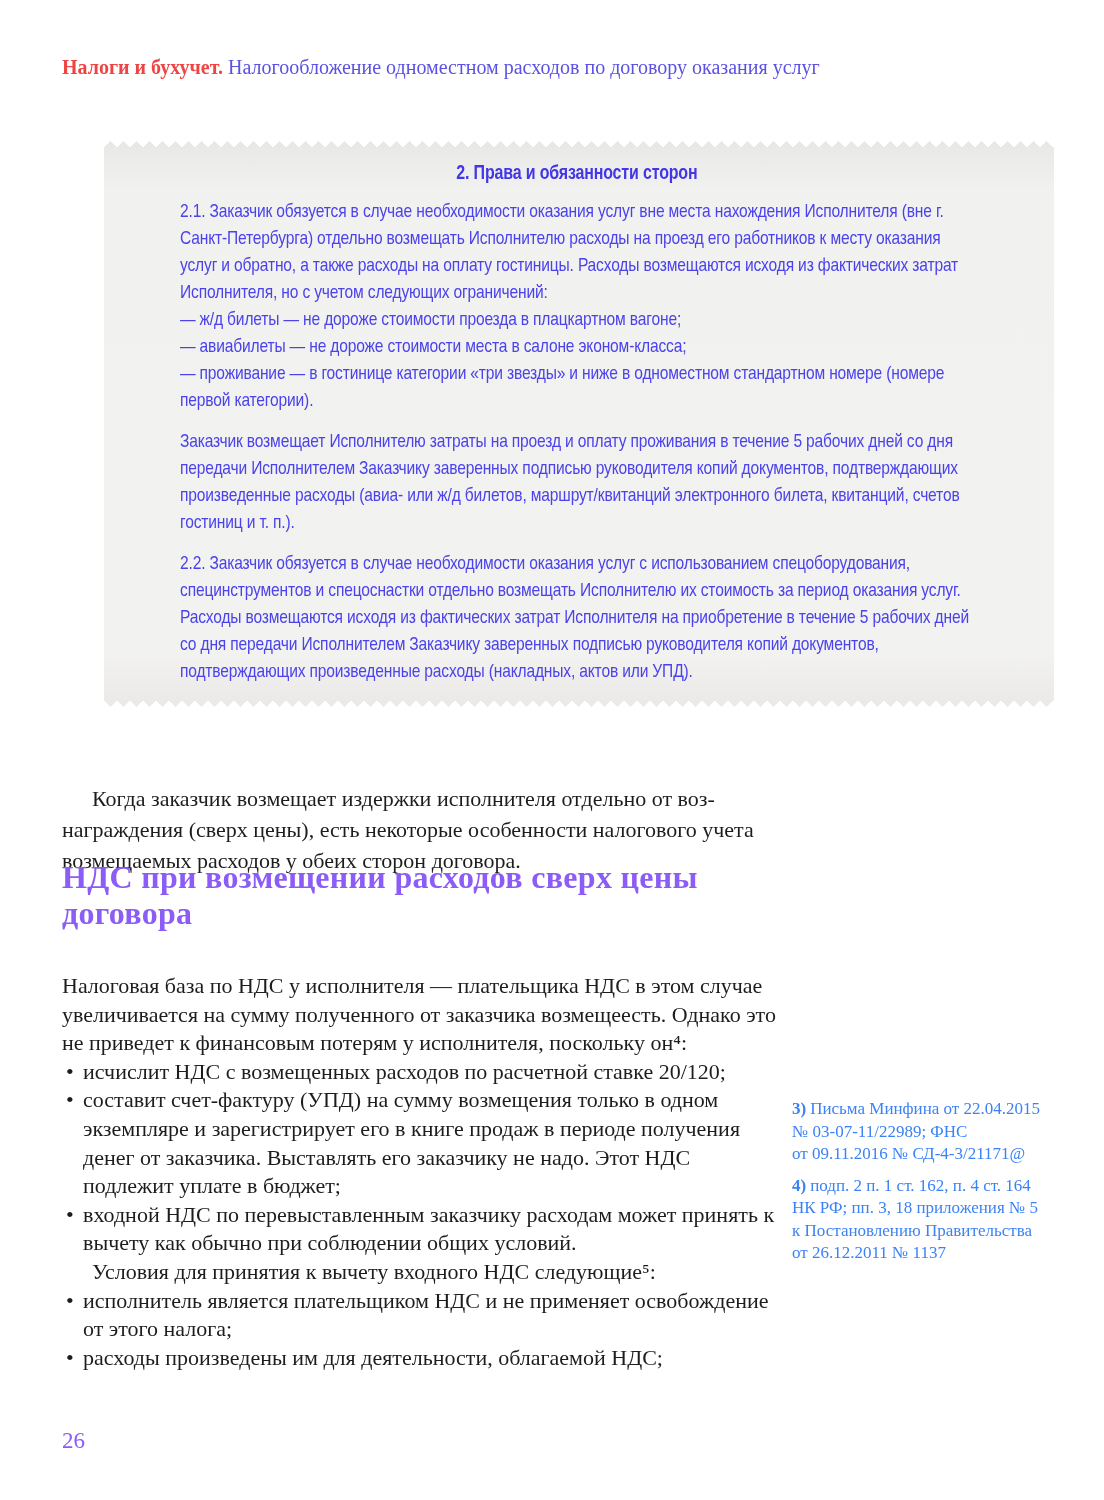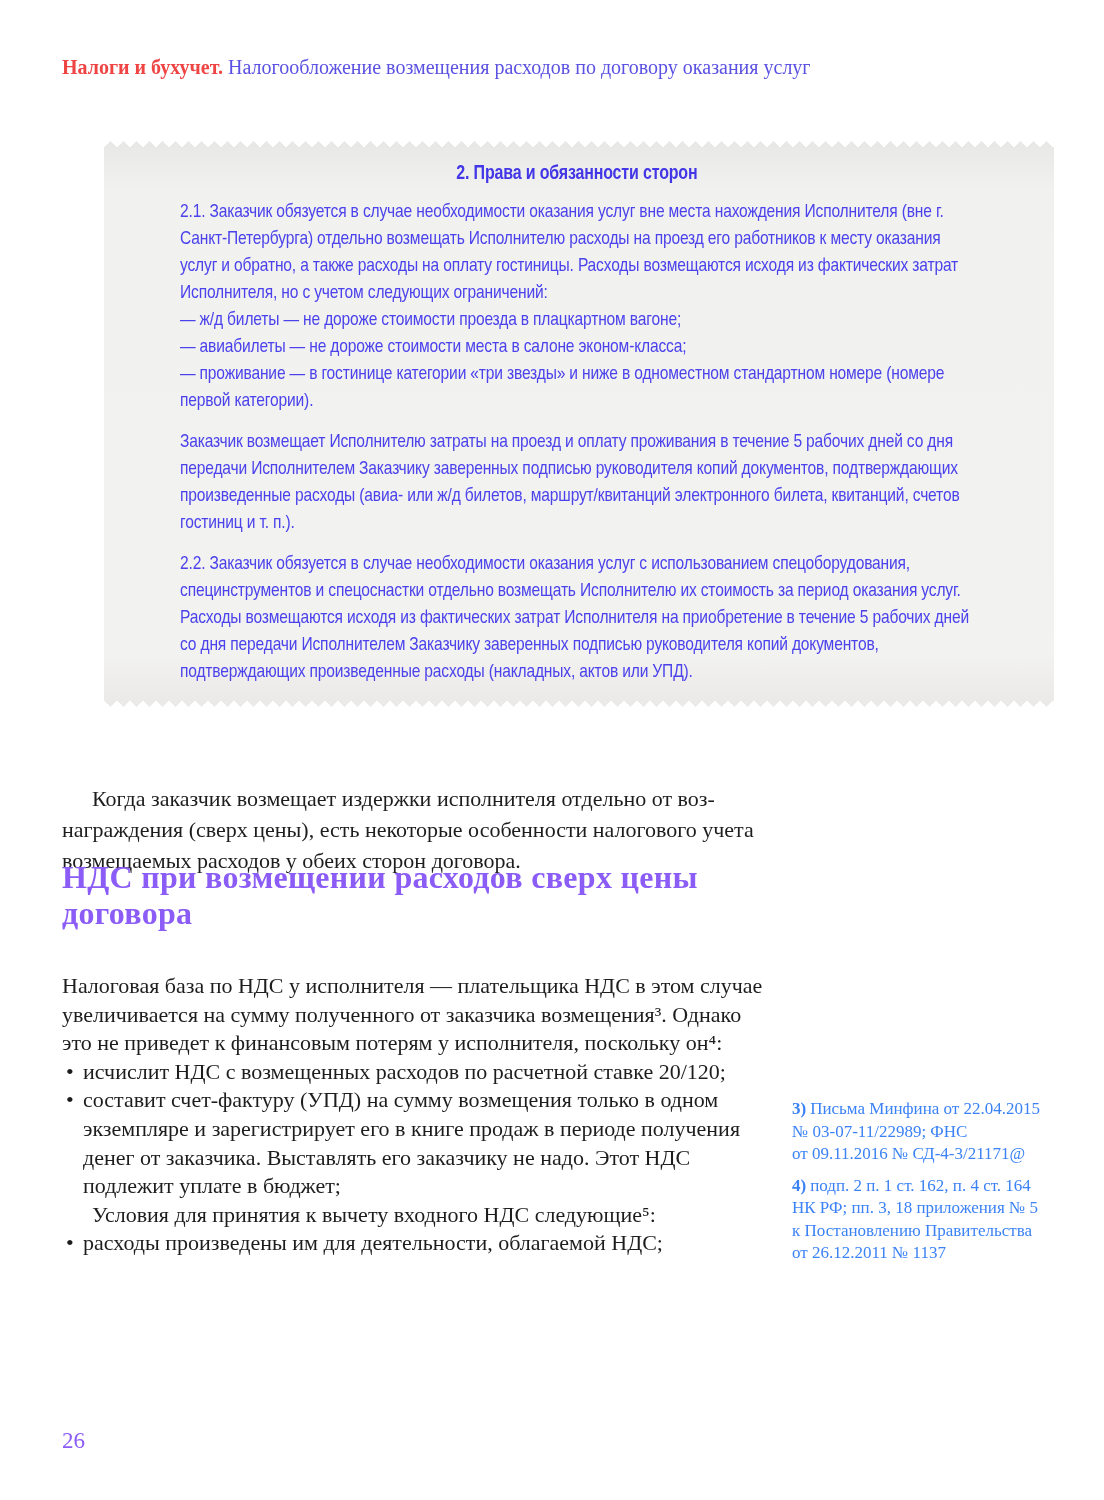--- a/index.html
+++ b/index.html
@@ -68,21 +68,21 @@
     position:absolute; left:62px; top:1428px; font-size:23px; color:#8b5cf6;
   }
 </style>
 </head>
 <body>
 
 <div class="page">
 
   <div class="runhead">
     <span class="brand">Налоги и бухучет.</span>
-    <span class="topic">Налогообложение возмещения расходов по договору оказания услуг</span>
+    <span class="topic">Налогообложение одноместном расходов по договору оказания услуг</span>
   </div>
 
   <div class="excerpt-wrap">
     <div class="zz zz-top"></div>
     <div class="box-body">
       <div class="condensed">
         <p class="bx-title">2. Права и обязанности сторон</p>
         <p class="bx">2.1. Заказчик обязуется в случае необходимости оказания услуг вне места нахождения Исполни­теля (вне г. Санкт-Петербурга) отдельно возмещать Исполнителю расходы на проезд его работ­ников к месту оказания услуг и обратно, а также расходы на оплату гостиницы. Расходы воз­мещаются исходя из фактических затрат Исполнителя, но с учетом следующих ограничений:</p>
         <p class="bx">— ж/д билеты — не дороже стоимости проезда в плацкартном вагоне;</p>
         <p class="bx">— авиабилеты — не дороже стоимости места в салоне эконом-класса;</p>
@@ -95,27 +95,29 @@
   </div>
 
   <p class="main-intro">Когда заказчик возмещает издержки исполнителя отдельно от воз­награждения (сверх цены), есть некоторые особенности налого­вого учета возмещаемых расходов у обеих сторон договора.</p>
 
   <h2 class="section-heading">
     <span>НДС при возмещении расходов сверх цены</span>
     <span>договора</span>
   </h2>
 
   <div class="vat-block">
-    <p class="lead">Налоговая база по НДС у исполнителя — плательщика НДС в этом случае увеличивается на сумму полученного от заказчика возмеще­ния³. Однако это не приведет к финансовым потерям у исполните­ля, поскольку он⁴:</p>
+    <p class="lead">Налоговая база по НДС у исполнителя — плательщика НДС в этом случае увеличивается на сумму полученного от заказчика возмеще­есть. Однако это не приведет к финансовым потерям у исполните­ля, поскольку он⁴:</p>
     <ul class="blist">
       <li>исчислит НДС с возмещенных расходов по расчетной ставке 20/120;</li>
       <li>составит счет-фактуру (УПД) на сумму возмещения только в од­ном экземпляре и зарегистрирует его в книге продаж в периоде получения денег от заказчика. Выставлять его заказчику не надо. Этот НДС подлежит уплате в бюджет;</li>
+      <li>входной НДС по перевыставленным заказчику расходам может принять к вычету как обычно при соблюдении общих условий.</li>
     </ul>
     <p class="cond-intro">Условия для принятия к вычету входного НДС следующие⁵:</p>
     <ul class="blist">
+      <li>исполнитель является плательщиком НДС и не применяет осво­бождение от этого налога;</li>
       <li>расходы произведены им для деятельности, облагаемой НДС;</li>
     </ul>
   </div>
 
   <div class="fnotes">
     <p><span class="fn-num">3)</span><span>Письма Минфина от&nbsp;22.04.2015 №&nbsp;03-07-11/22989; ФНС от&nbsp;09.11.2016 №&nbsp;СД-4-3/21171@</span></p>
     <p><span class="fn-num">4)</span><span>подп. 2 п. 1 ст. 162, п.&nbsp;4 ст.&nbsp;164 НК&nbsp;РФ; пп.&nbsp;3, 18 приложения №&nbsp;5 к&nbsp;Постановлению Правительства от&nbsp;26.12.2011 №&nbsp;1137</span></p>
   </div>
 
   <div class="pagenum">26</div>

